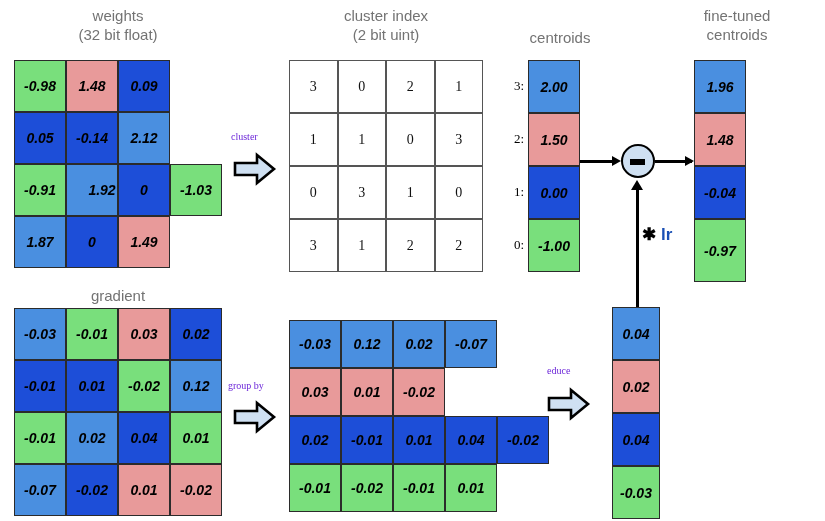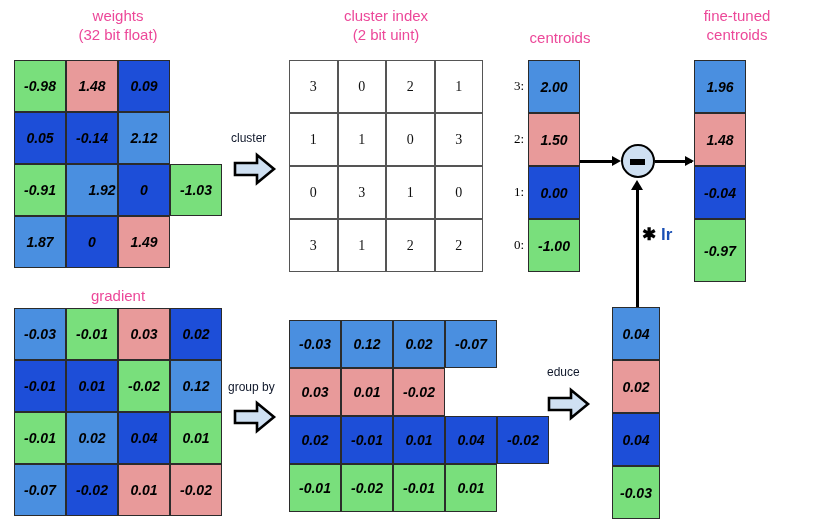--- a/index.html
+++ b/index.html
@@ -18,21 +18,21 @@
     position: absolute;
     left: 0; top: 0;
     width: 825px;
     height: 521px;
   }
   
   .title {
     position: absolute;
     text-align: center;
     font-size: 15px;
-    color: #ec4899;
+    color: #737373;
     line-height: 19px;
     white-space: nowrap;
     font-family: "Liberation Sans", sans-serif;
   }
   .title .l2 { display: block; }
 
   
   .matrix {
     position: absolute;
     border-collapse: collapse;
@@ -91,24 +91,24 @@
     color: #000;
     text-align: right;
     width: 22px;
     font-family: "Liberation Serif", serif;
   }
 
   
   .blockarrow { position: absolute; }
   .steplabel {
     position: absolute;
-    font-size: 12px;
-    color: #0f172a;
+    font-size: 10px;
+    color: #6d28d9;
     white-space: nowrap;
-    font-family: Liberation Sans, sans-serif;
+    font-family: Liberation Serif, serif;
   }
 
   
   .opnode {
     position: absolute;
     width: 34px; height: 34px;
     border-radius: 50%;
     background: #cfe0f2;
     border: 2.5px solid #000;
     box-sizing: border-box;

